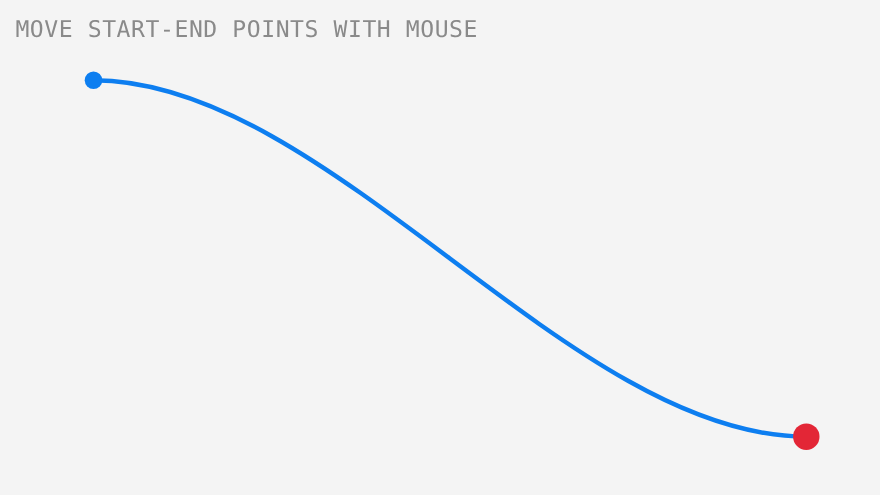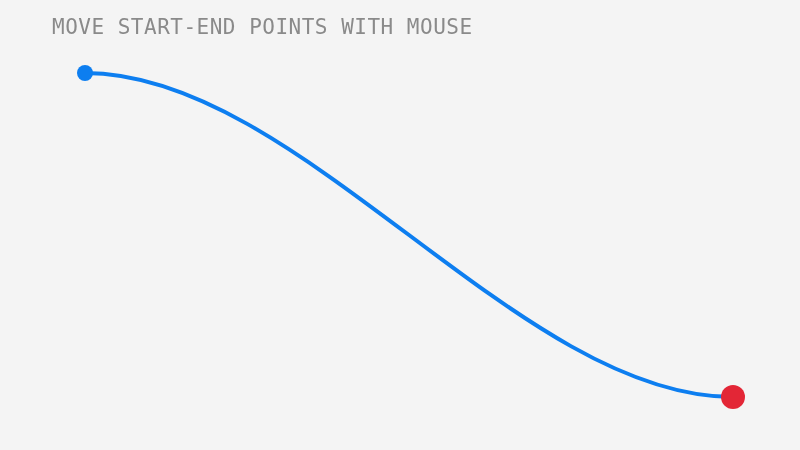--- a/index.html
+++ b/index.html
@@ -60,19 +60,19 @@
 
     <rect x="0" y="0" width="800" height="450" fill="#f4f4f4"></rect>
 
     <path id="curve-path" fill="none" stroke-linecap="round" d="M 85 73 C 300 73 518 397 733 397" stroke="#0d7ef0" stroke-width="4"></path>
 
     <circle id="start-handle" cx="85" cy="73" r="8" fill="#0d7ef0"></circle>
 
     <circle id="end-handle" cx="733" cy="397" r="12" fill="#e32636"></circle>
   </svg>
 
-  <h1 id="title" style="left: 14px; top: 15px; color: rgb(138, 138, 138); font-size: 21px; margin-left: 38px;">MOVE START-END POINTS WITH MOUSE</h1>
+  <h1 id="title" style="left: 14px; top: 15px; color: rgb(138, 138, 138); font-size: 21px;">MOVE START-END POINTS WITH MOUSE</h1>
 
   <div id="start-hit" class="handle-hit" style="left: 73px; top: 61px; width: 24px; height: 24px;"></div>
 
   <div id="end-hit" class="handle-hit" style="left: 717px; top: 381px; width: 32px; height: 32px;"></div>
 
 </div>
 
 </body></html>

